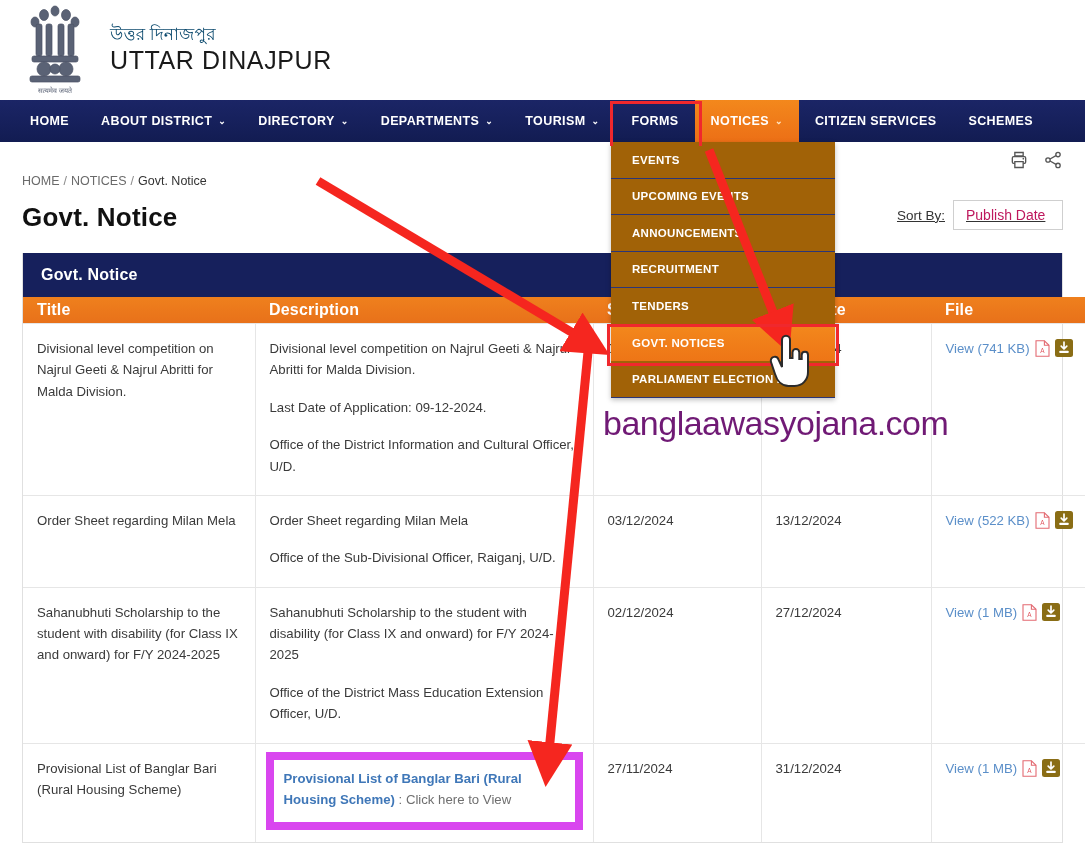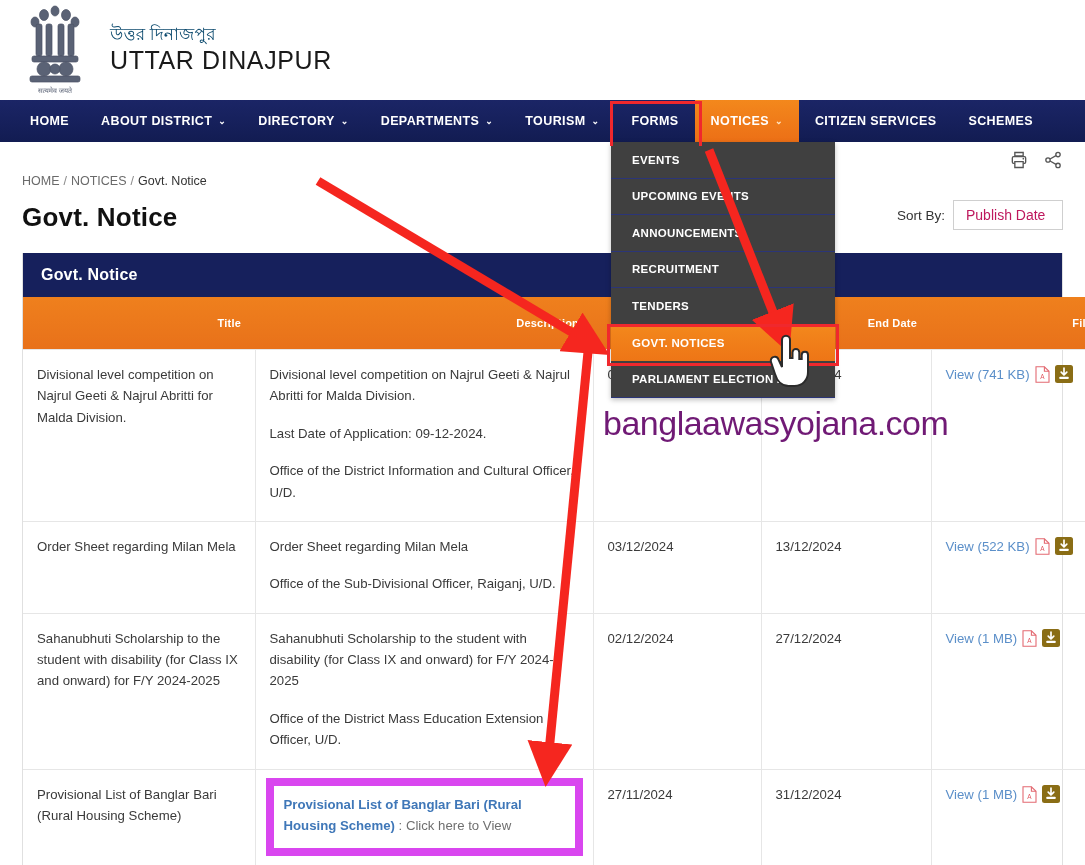--- a/index.html
+++ b/index.html
@@ -57,21 +57,21 @@
     background: linear-gradient(180deg,#f3881c 0%,#ec6f16 100%);
   }
   .nav-item.active .caret { color: #ffe9c9; }
 
   
   .dropdown {
     position: absolute;
     top: 142px;
     left: 611px;
     width: 224px;
-    background: #404040;
+    background: #a16207;
     z-index: 40;
     box-shadow: 0 2px 5px rgba(0,0,0,.25);
   }
   .dd-item {
     height: 36.5px;
     display: flex; align-items: center;
     padding: 0 0 0 21px;
     color: #ffffff;
     font-size: 11.5px;
     font-weight: bold;
@@ -105,21 +105,21 @@
   }
 
   .tools {
     position: absolute; right: 22px; top: 8px;
     display: flex; gap: 14px; align-items: center;
   }
   .tool-icon { width: 20px; height: 20px; cursor: pointer; }
 
   .sortbox {
     position: absolute; right: 22px; top: 58px;
-    display: flex; align-items: center; gap: 8px;
+    display: flex; align-items: center; gap: 8px; text-decoration: underline;
   }
   .sort-label { font-size: 13.5px; color: #333; }
   .sort-select {
     border: 1px solid #cfcfcf; background: #fff;
     height: 30px; min-width: 110px;
     display: flex; align-items: center;
     padding: 0 12px; font-size: 14px; color: #be185d;
     cursor: pointer;
   }
 
@@ -131,24 +131,24 @@
     font-size: 16px;
     font-weight: bold;
     padding: 13px 18px;
     letter-spacing: .2px;
   }
   table { width: 100%; border-collapse: collapse; table-layout: fixed; }
   thead th {
     background: #ec7a1b;
     background: linear-gradient(180deg,#ef801d 0%,#e8711a 100%);
     color: #ffffff;
-    text-align: right;
-    font-size: 11px;
+    text-align: left;
+    font-size: 16px;
     font-weight: bold;
-    padding: 20px 14px;
+    padding: 4px 14px;
     letter-spacing: .2px;
   }
   tbody td {
     border-top: 1px solid #e6e6e6;
     border-right: 1px solid #e6e6e6;
     padding: 14px 14px 18px 14px;
     font-size: 13.2px;
     color: #3a3a3a;
     vertical-align: top;
     line-height: 1.62;

